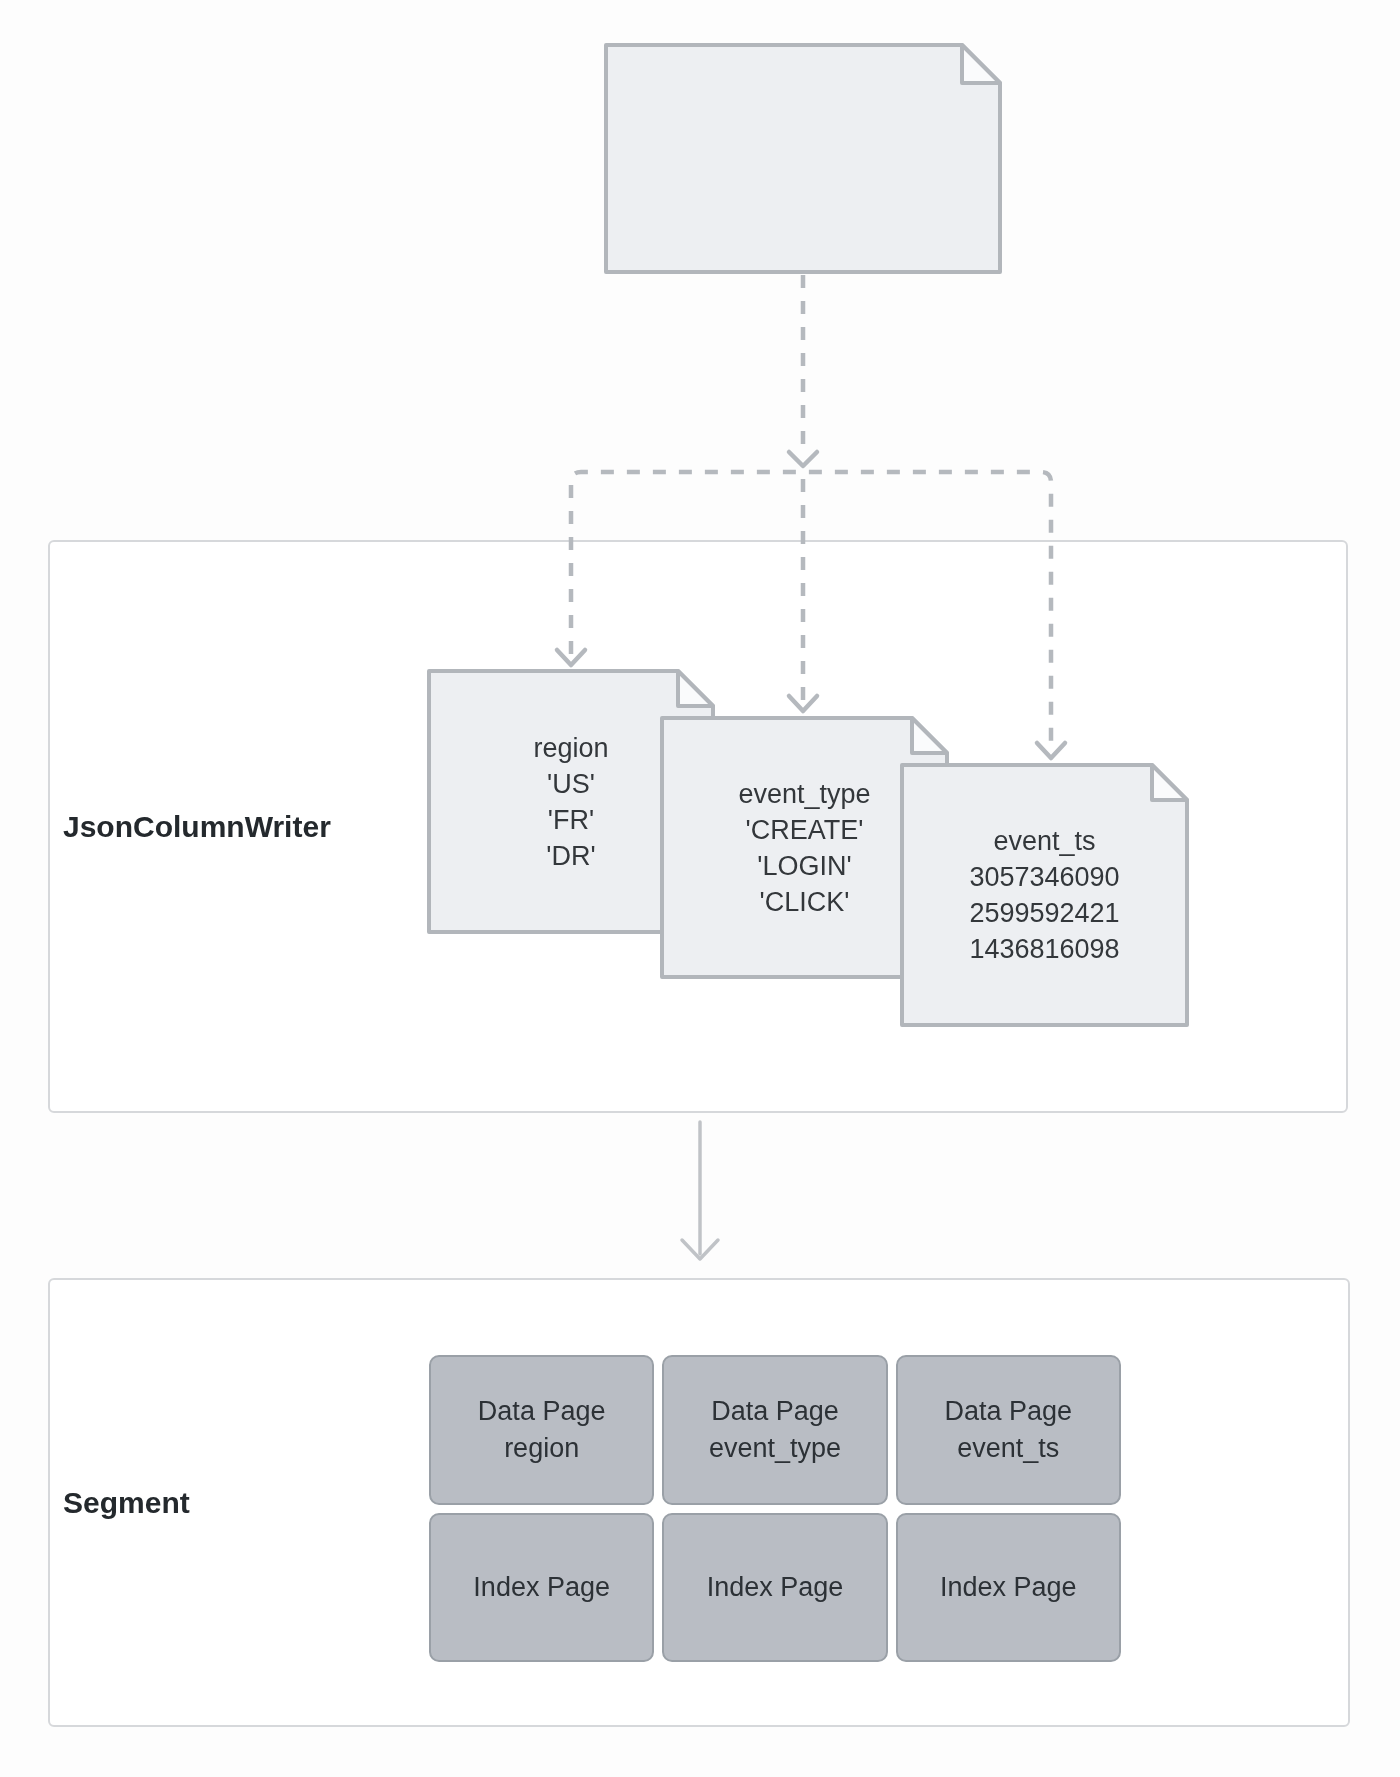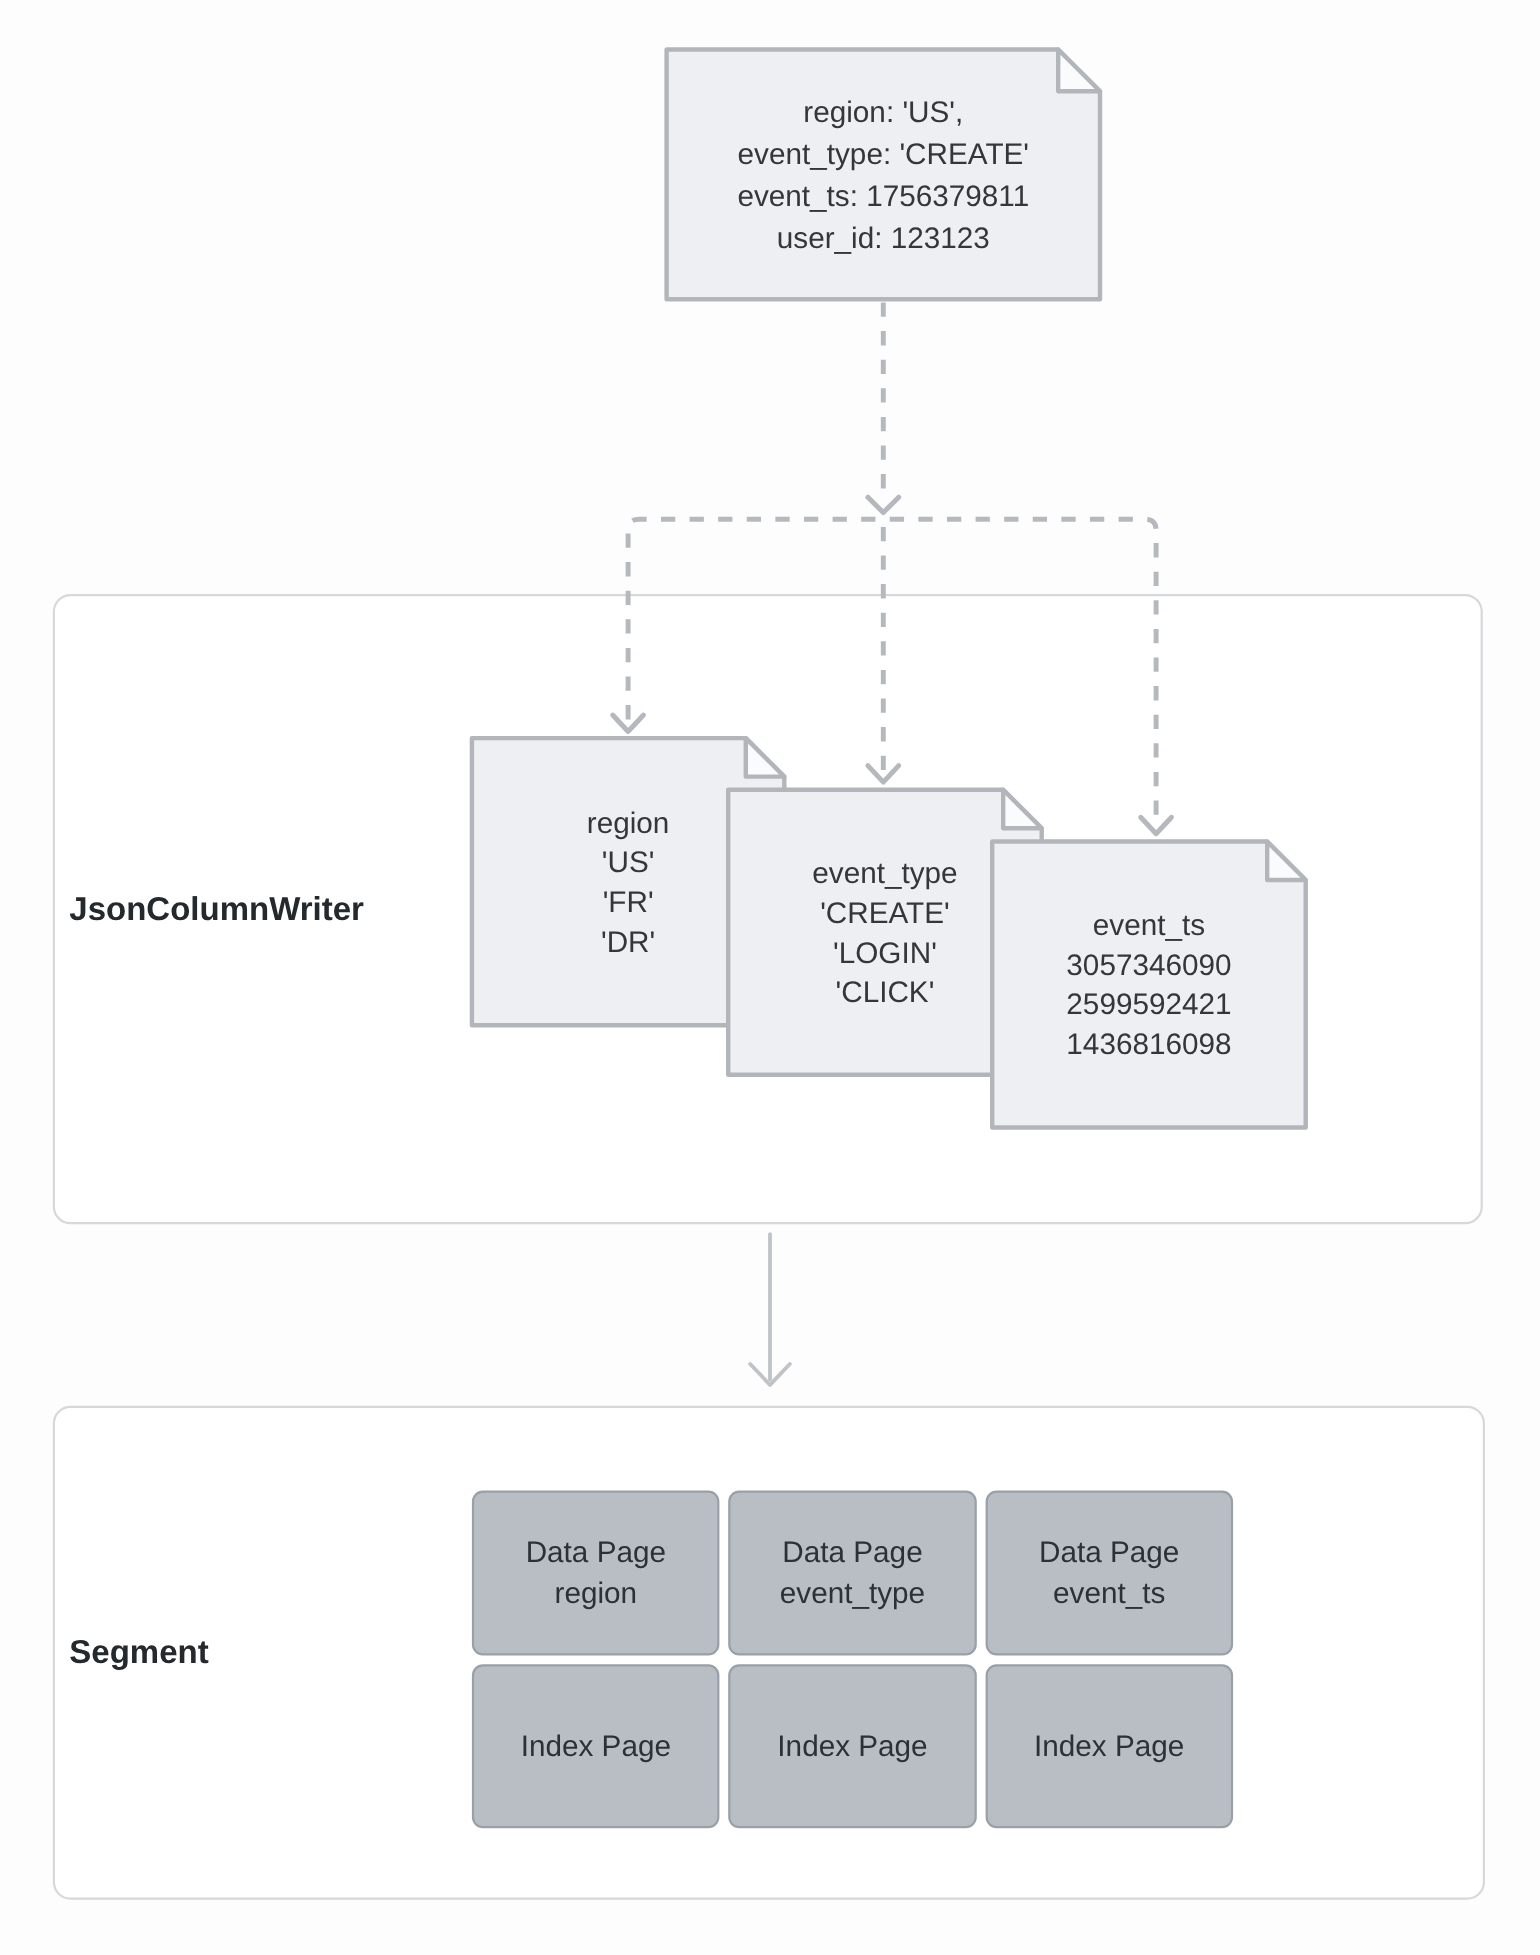--- a/index.html
+++ b/index.html
@@ -9,21 +9,21 @@
     font-family:"Liberation Sans","DejaVu Sans",sans-serif;
     position:relative;
     overflow:hidden;
   }
   .page{position:absolute;inset:0;}
 
   
   .container{
     position:absolute;
     border:2.5px solid #d6d8db;
-    border-radius:16px;
+    border-radius:6px;
     background:#ffffff;
     z-index:1;
     box-sizing:border-box;
   }
   .container.jcw{left:48px;top:540px;width:1300px;height:573px;}
   .container.seg{left:48px;top:1278px;width:1302px;height:449px;}
   .container-label{
     position:absolute;
     left:13px;top:50%;
     transform:translateY(-50%);
@@ -124,26 +124,20 @@
       <path d="M662 718 H912 L947 753 V977 H662 Z" fill="#edeff2"></path>
       <path d="M912 718 V753 H947 Z" fill="#fafbfc"></path>
     </g>
 
     <g stroke="#b2b6bb" stroke-width="4" stroke-linejoin="round">
       <path d="M902 765 H1152 L1187 800 V1025 H902 Z" fill="#edeff2"></path>
       <path d="M1152 765 V800 H1187 Z" fill="#fafbfc"></path>
     </g>
   </svg>
 
-  <div class="doc-text top-doc-text">
-    <span>region: 'US',</span>
-    <span>event_type: 'CREATE'</span>
-    <span>event_ts: 1756379811</span>
-    <span>user_id: 123123</span>
-  </div>
 
   <div class="doc-text small region-text">
     <span>region</span>
     <span>'US'</span>
     <span>'FR'</span>
     <span>'DR'</span>
   </div>
 
   <div class="doc-text small etype-text">
     <span>event_type</span>

